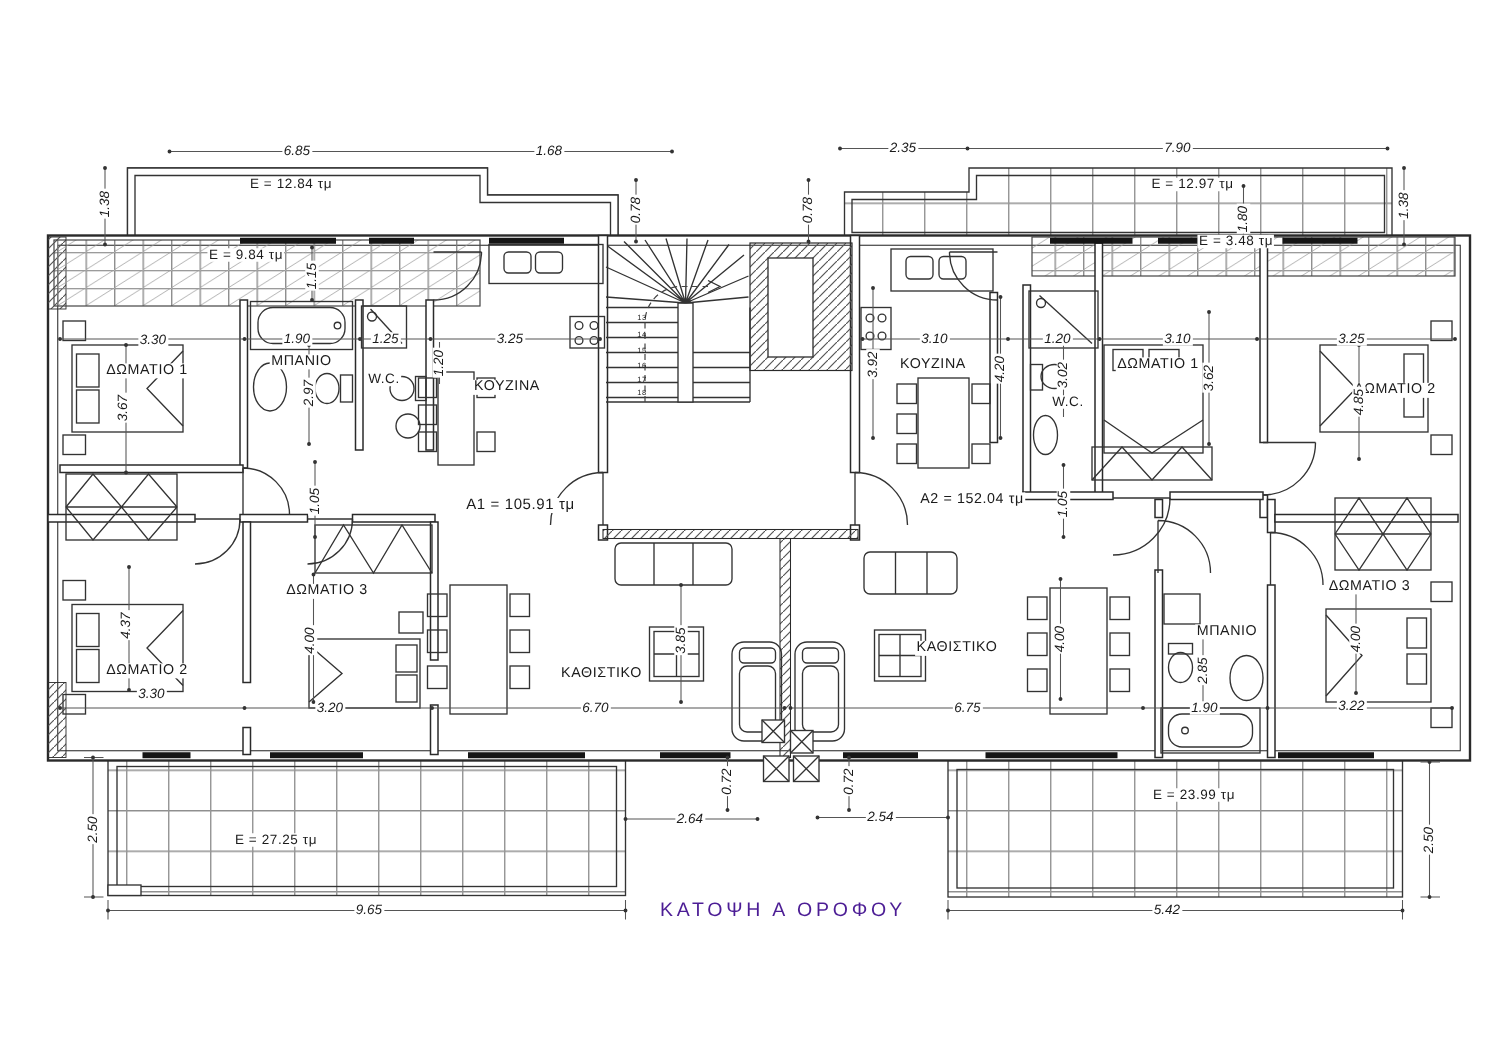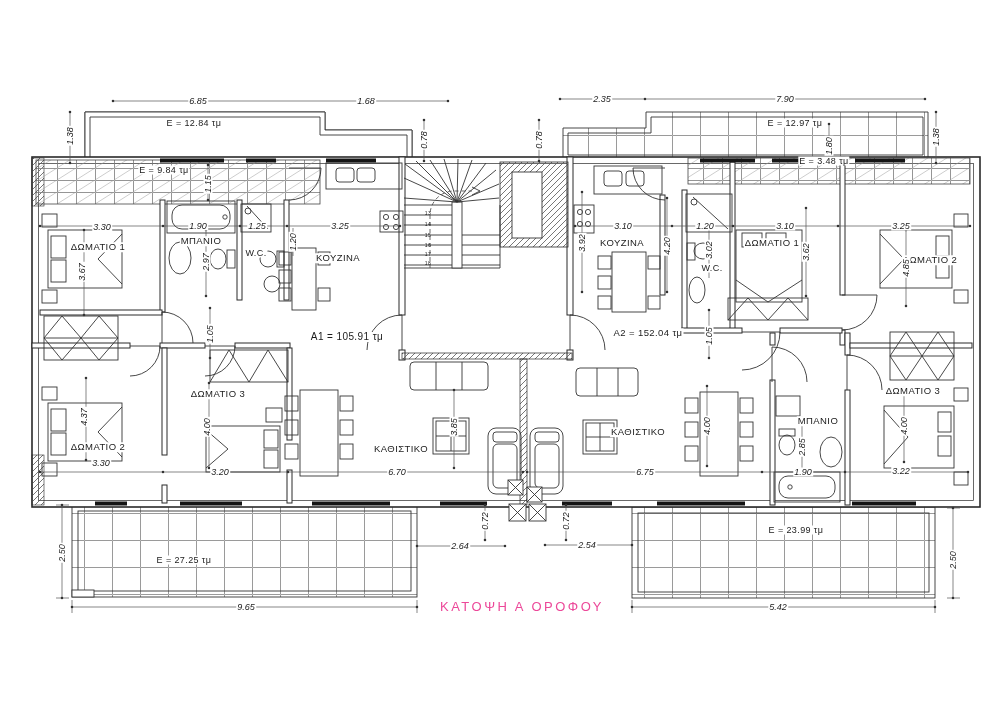--- a/index.html
+++ b/index.html
@@ -15,21 +15,21 @@
   .dash{fill:none;stroke:#444;stroke-width:0.8;stroke-dasharray:4 3;}
   .wb{fill:#151515;stroke:none;}
   
   #labels{position:absolute;left:0;top:0;width:100%;height:100%;pointer-events:none;}
   .lbl{position:absolute;font:italic 9px "Liberation Sans",sans-serif;color:#1b1b1b;
        white-space:nowrap;line-height:1;background:#fff;padding:0 1px;
        transform:translate(-50%,-50%);}
   .lbl.up{font-style:normal;letter-spacing:0.4px;}
   .lbl.rot{transform:translate(-50%,-50%) rotate(-90deg);}
   .lbl.nb{background:none;padding:0;}
-  .title-label{position:absolute;font:13px "Liberation Sans",sans-serif;color:#ec4899;
+  .title-label{position:absolute;font:13px "Liberation Sans",sans-serif;color:#4c1d95;
        letter-spacing:2.5px;white-space:nowrap;transform:translate(-50%,-50%);}
 </style>
 </head>
 <body>
 
 <div class="page">
 
 <svg width="1000" height="708" viewBox="0 0 1000 708">
   <defs>
     <pattern id="tile" width="28" height="27" patternUnits="userSpaceOnUse">

